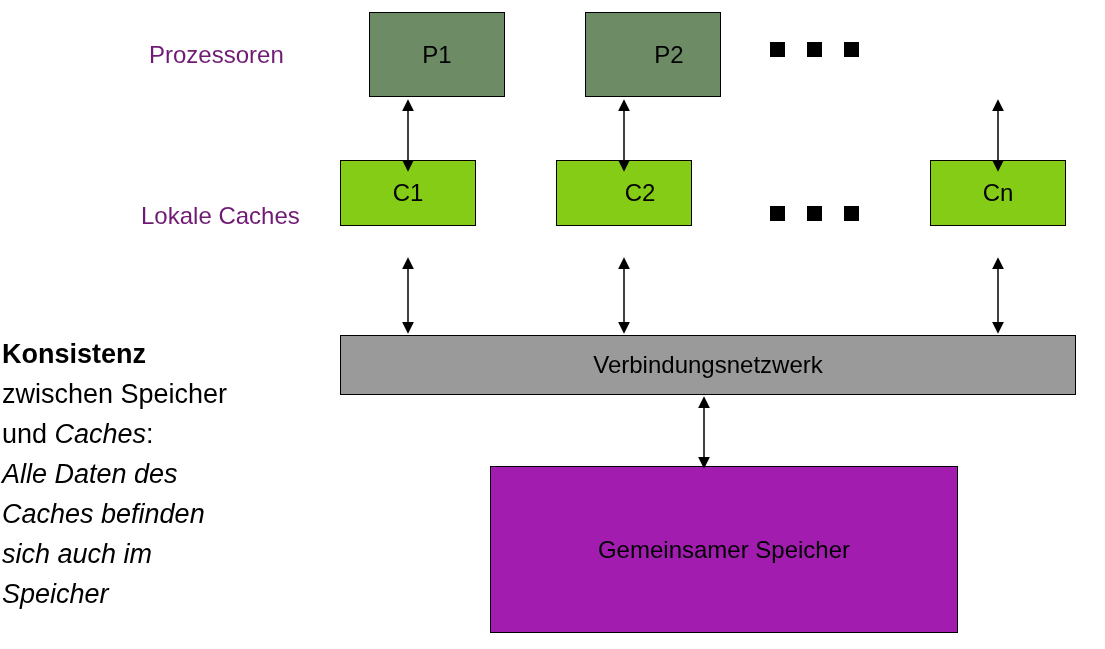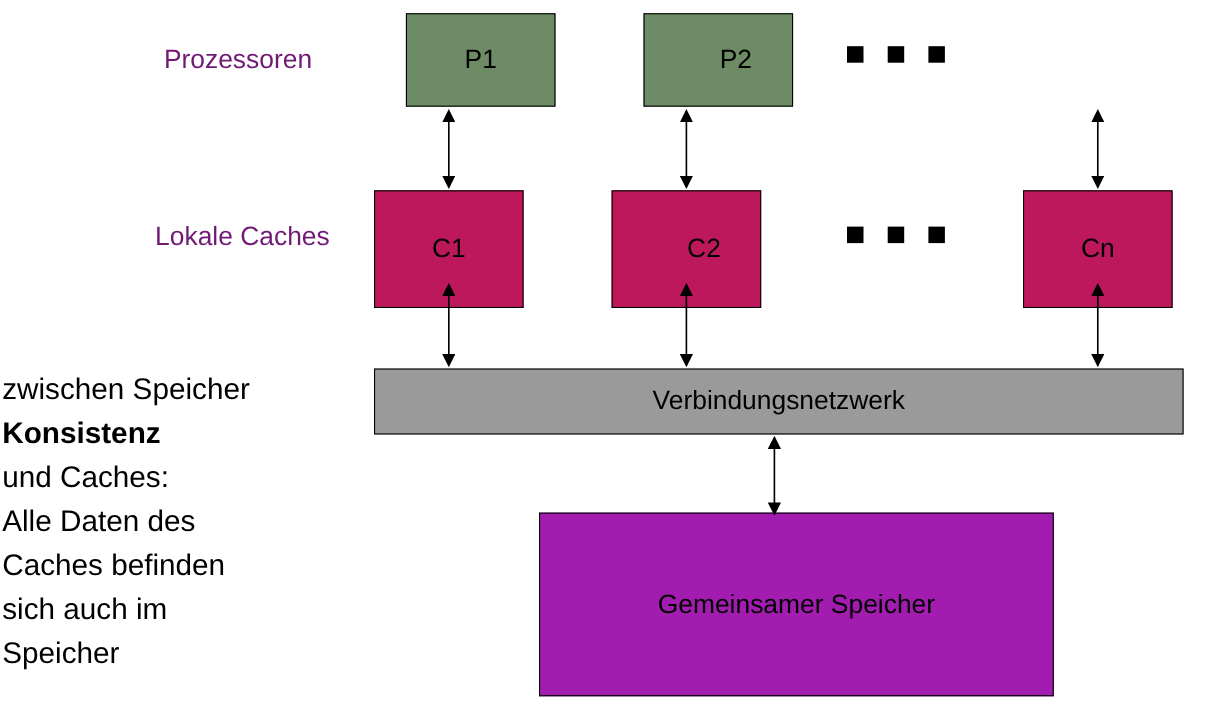--- a/index.html
+++ b/index.html
@@ -19,21 +19,21 @@
     position: absolute;
     border: 1px solid #000000;
     display: flex;
     align-items: center;
     justify-content: center;
     font-size: 24px;
     color: #000000;
     box-sizing: border-box;
   }
   .proc-box { background: #6d8b64; width: 136px; height: 85px; top: 12px; margin-left: 29px; }
-  .cache-box { background: #be185d; width: 136px; height: 107px; top: 173px; }
+  .cache-box { background: #84cc16; width: 136px; height: 66px; top: 160px; }
   .col1 { left: 340px; }
   .col2 { left: 556px; padding-left: 32px; }
   .col3 { left: 930px; }
   .network-box {
     background: #9a9a9a;
     left: 340px; top: 335px;
     width: 736px; height: 60px;
   }
   .memory-box {
     background: #a21caf;
@@ -70,21 +70,21 @@
   .note {
     position: absolute;
     left: 2px;
     top: 334px;
     width: 320px;
     font-size: 27px;
     line-height: 40px;
     color: #000000;
   }
   .note .b { font-weight: bold; }
-  .note .i { }
+  .note .i { font-style: italic; }
 </style>
 </head>
 <body>
 
 <div id="stage">
 
   <div id="label-prozessoren" class="row-label">Prozessoren</div>
   <div id="label-caches" class="row-label">Lokale Caches</div>
 
   <div class="box proc-box col1">
@@ -118,24 +118,24 @@
 
   <div class="box network-box">
     <span>Verbindungsnetzwerk</span>
   </div>
 
   <div class="box memory-box">
     <span>Gemeinsamer Speicher</span>
   </div>
 
   <div class="note">
-    <div>zwischen Speicher</div>
     <div>
       <span class="b">Konsistenz</span>
     </div>
+    <div>zwischen Speicher</div>
     <div>
       <span>und </span><span class="i">Caches</span><span>:</span>
     </div>
     <div class="i">Alle Daten des</div>
     <div class="i">Caches befinden</div>
     <div class="i">sich auch im</div>
     <div class="i">Speicher</div>
   </div>
 
   <svg id="arrow-layer" xmlns="http://www.w3.org/2000/svg">

